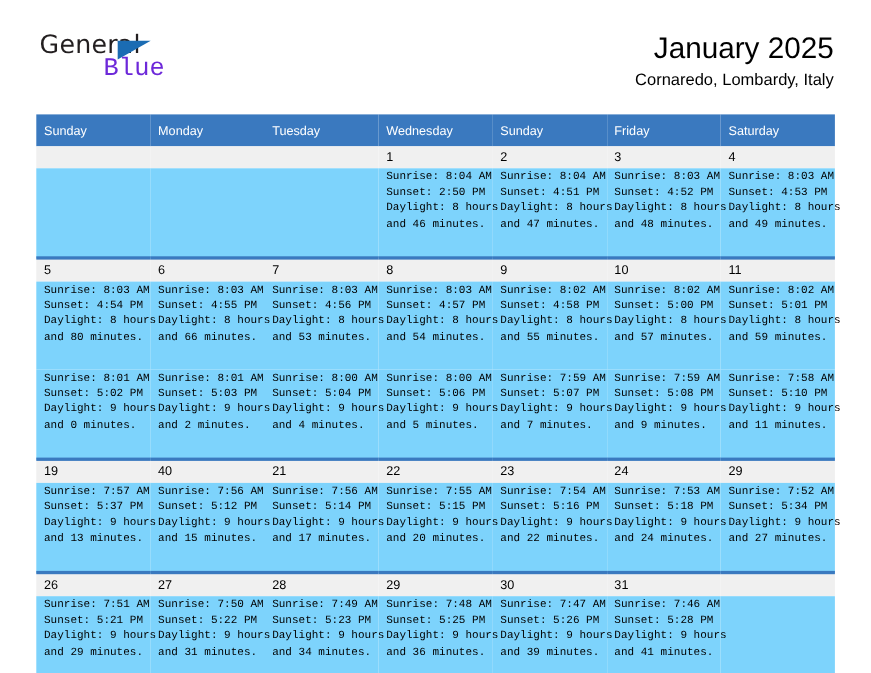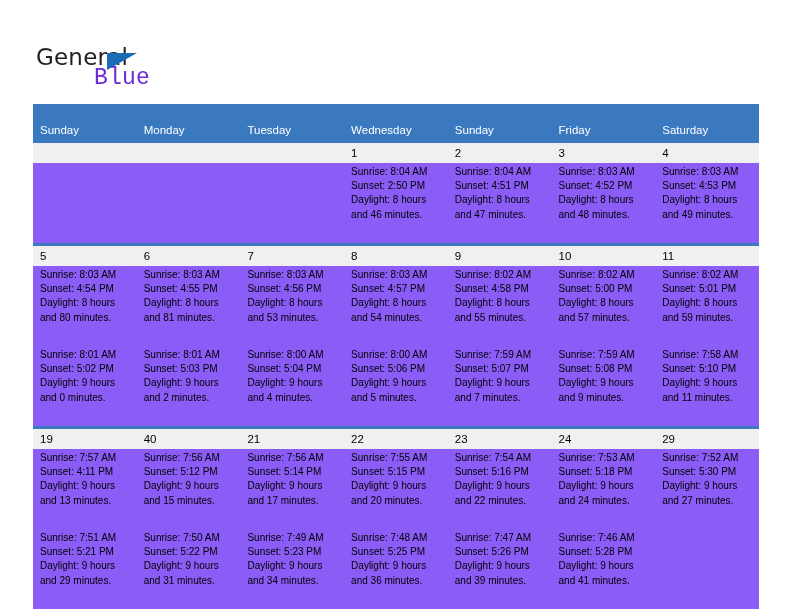--- a/index.html
+++ b/index.html
@@ -25,21 +25,21 @@
   .header {
     position: absolute;
     left: 34px;
     top: 28px;
     right: 34px;
     height: 66px;
   }
   .brand {
     position: absolute;
     left: 0;
-    top: 16px;
+    top: 0;
     width: 210px;
     height: 56px;
   }
   .brand-general {
     position: absolute;
     left: 2px;
     top: 0px;
     font-size: 23px;
     letter-spacing: 0.2px;
     color: #231f20;
@@ -96,63 +96,68 @@
     width: 726px;
     border-collapse: collapse;
     table-layout: fixed;
   }
   .calendar th {
     background: #3a79bf;
     color: #ffffff;
     font-size: 11.5px;
     font-weight: 400;
     text-align: left;
-    padding: 19px 0 6px 7px;
+    padding: 9px 0 6px 7px;
     line-height: 14px;
     border: none;
   }
   .daynum-row td {
     background: #f0f0f0;
     border-top: 3px solid #3a79bf;
     font-size: 11.5px;
     line-height: 14px;
     padding: 3px 0 3px 7px;
     color: #000000;
     vertical-align: top;
     height: 14px;
   }
   .daynum-row.first td {
     border-top: none;
   }
   .detail-row td {
-    background: #8b5cf6;
+    background: #7dd3fc;
     font-size: 10px;
     line-height: 14.2px;
     padding: 2px 5px 10px 7px;
     color: #000000;
     vertical-align: top;
     height: 68px;
+    font-family: Liberation Mono, monospace;
   }
   .detail-row td .line {
     white-space: nowrap;
   }
 </style>
 </head>
 <body>
 
 <div class="page">
 
   <div class="header">
 
     <div class="brand">
       <span class="brand-general">General</span>
       <span class="brand-triangle"></span>
       <span class="brand-blue">Blue</span>
     </div>
 
+    <div class="title-block">
+      <div class="page-title">January 2025</div>
+      <div class="page-subtitle">Cornaredo, Lombardy, Italy</div>
+    </div>
 
   </div>
 
   <table class="calendar">
     <colgroup>
       <col style="width:14.2857%">
         <col style="width:14.2857%">
         <col style="width:14.2857%">
       <col style="width:14.2857%">
         <col style="width:14.2857%">
@@ -237,21 +242,21 @@
           <td>
             <div class="line">Sunrise: 8:03 AM</div>
             <div class="line">Sunset: 4:54 PM</div>
             <div class="line">Daylight: 8 hours</div>
             <div class="line">and 80 minutes.</div>
           </td>
           <td>
             <div class="line">Sunrise: 8:03 AM</div>
             <div class="line">Sunset: 4:55 PM</div>
             <div class="line">Daylight: 8 hours</div>
-            <div class="line">and 81 minutes.</div>
+            <div class="line">and 66 minutes.</div>
           </td>
           <td>
             <div class="line">Sunrise: 8:03 AM</div>
             <div class="line">Sunset: 4:56 PM</div>
             <div class="line">Daylight: 8 hours</div>
             <div class="line">and 53 minutes.</div>
           </td>
           <td>
             <div class="line">Sunrise: 8:03 AM</div>
             <div class="line">Sunset: 4:57 PM</div>
@@ -326,21 +331,21 @@
           <td>40</td>
           <td>21</td>
           <td>22</td>
           <td>23</td>
           <td>24</td>
           <td>29</td>
         </tr>
         <tr class="detail-row">
           <td>
             <div class="line">Sunrise: 7:57 AM</div>
-            <div class="line">Sunset: 4:11 PM</div>
+            <div class="line">Sunset: 5:37 PM</div>
             <div class="line">Daylight: 9 hours</div>
             <div class="line">and 13 minutes.</div>
           </td>
           <td>
             <div class="line">Sunrise: 7:56 AM</div>
             <div class="line">Sunset: 5:12 PM</div>
             <div class="line">Daylight: 9 hours</div>
             <div class="line">and 15 minutes.</div>
           </td>
           <td>
@@ -362,24 +367,33 @@
             <div class="line">and 22 minutes.</div>
           </td>
           <td>
             <div class="line">Sunrise: 7:53 AM</div>
             <div class="line">Sunset: 5:18 PM</div>
             <div class="line">Daylight: 9 hours</div>
             <div class="line">and 24 minutes.</div>
           </td>
           <td>
             <div class="line">Sunrise: 7:52 AM</div>
-            <div class="line">Sunset: 5:30 PM</div>
+            <div class="line">Sunset: 5:34 PM</div>
             <div class="line">Daylight: 9 hours</div>
             <div class="line">and 27 minutes.</div>
           </td>
+        </tr>
+        <tr class="daynum-row">
+          <td>26</td>
+          <td>27</td>
+          <td>28</td>
+          <td>29</td>
+          <td>30</td>
+          <td>31</td>
+          <td></td>
         </tr>
         <tr class="detail-row">
           <td>
             <div class="line">Sunrise: 7:51 AM</div>
             <div class="line">Sunset: 5:21 PM</div>
             <div class="line">Daylight: 9 hours</div>
             <div class="line">and 29 minutes.</div>
           </td>
           <td>
             <div class="line">Sunrise: 7:50 AM</div>

